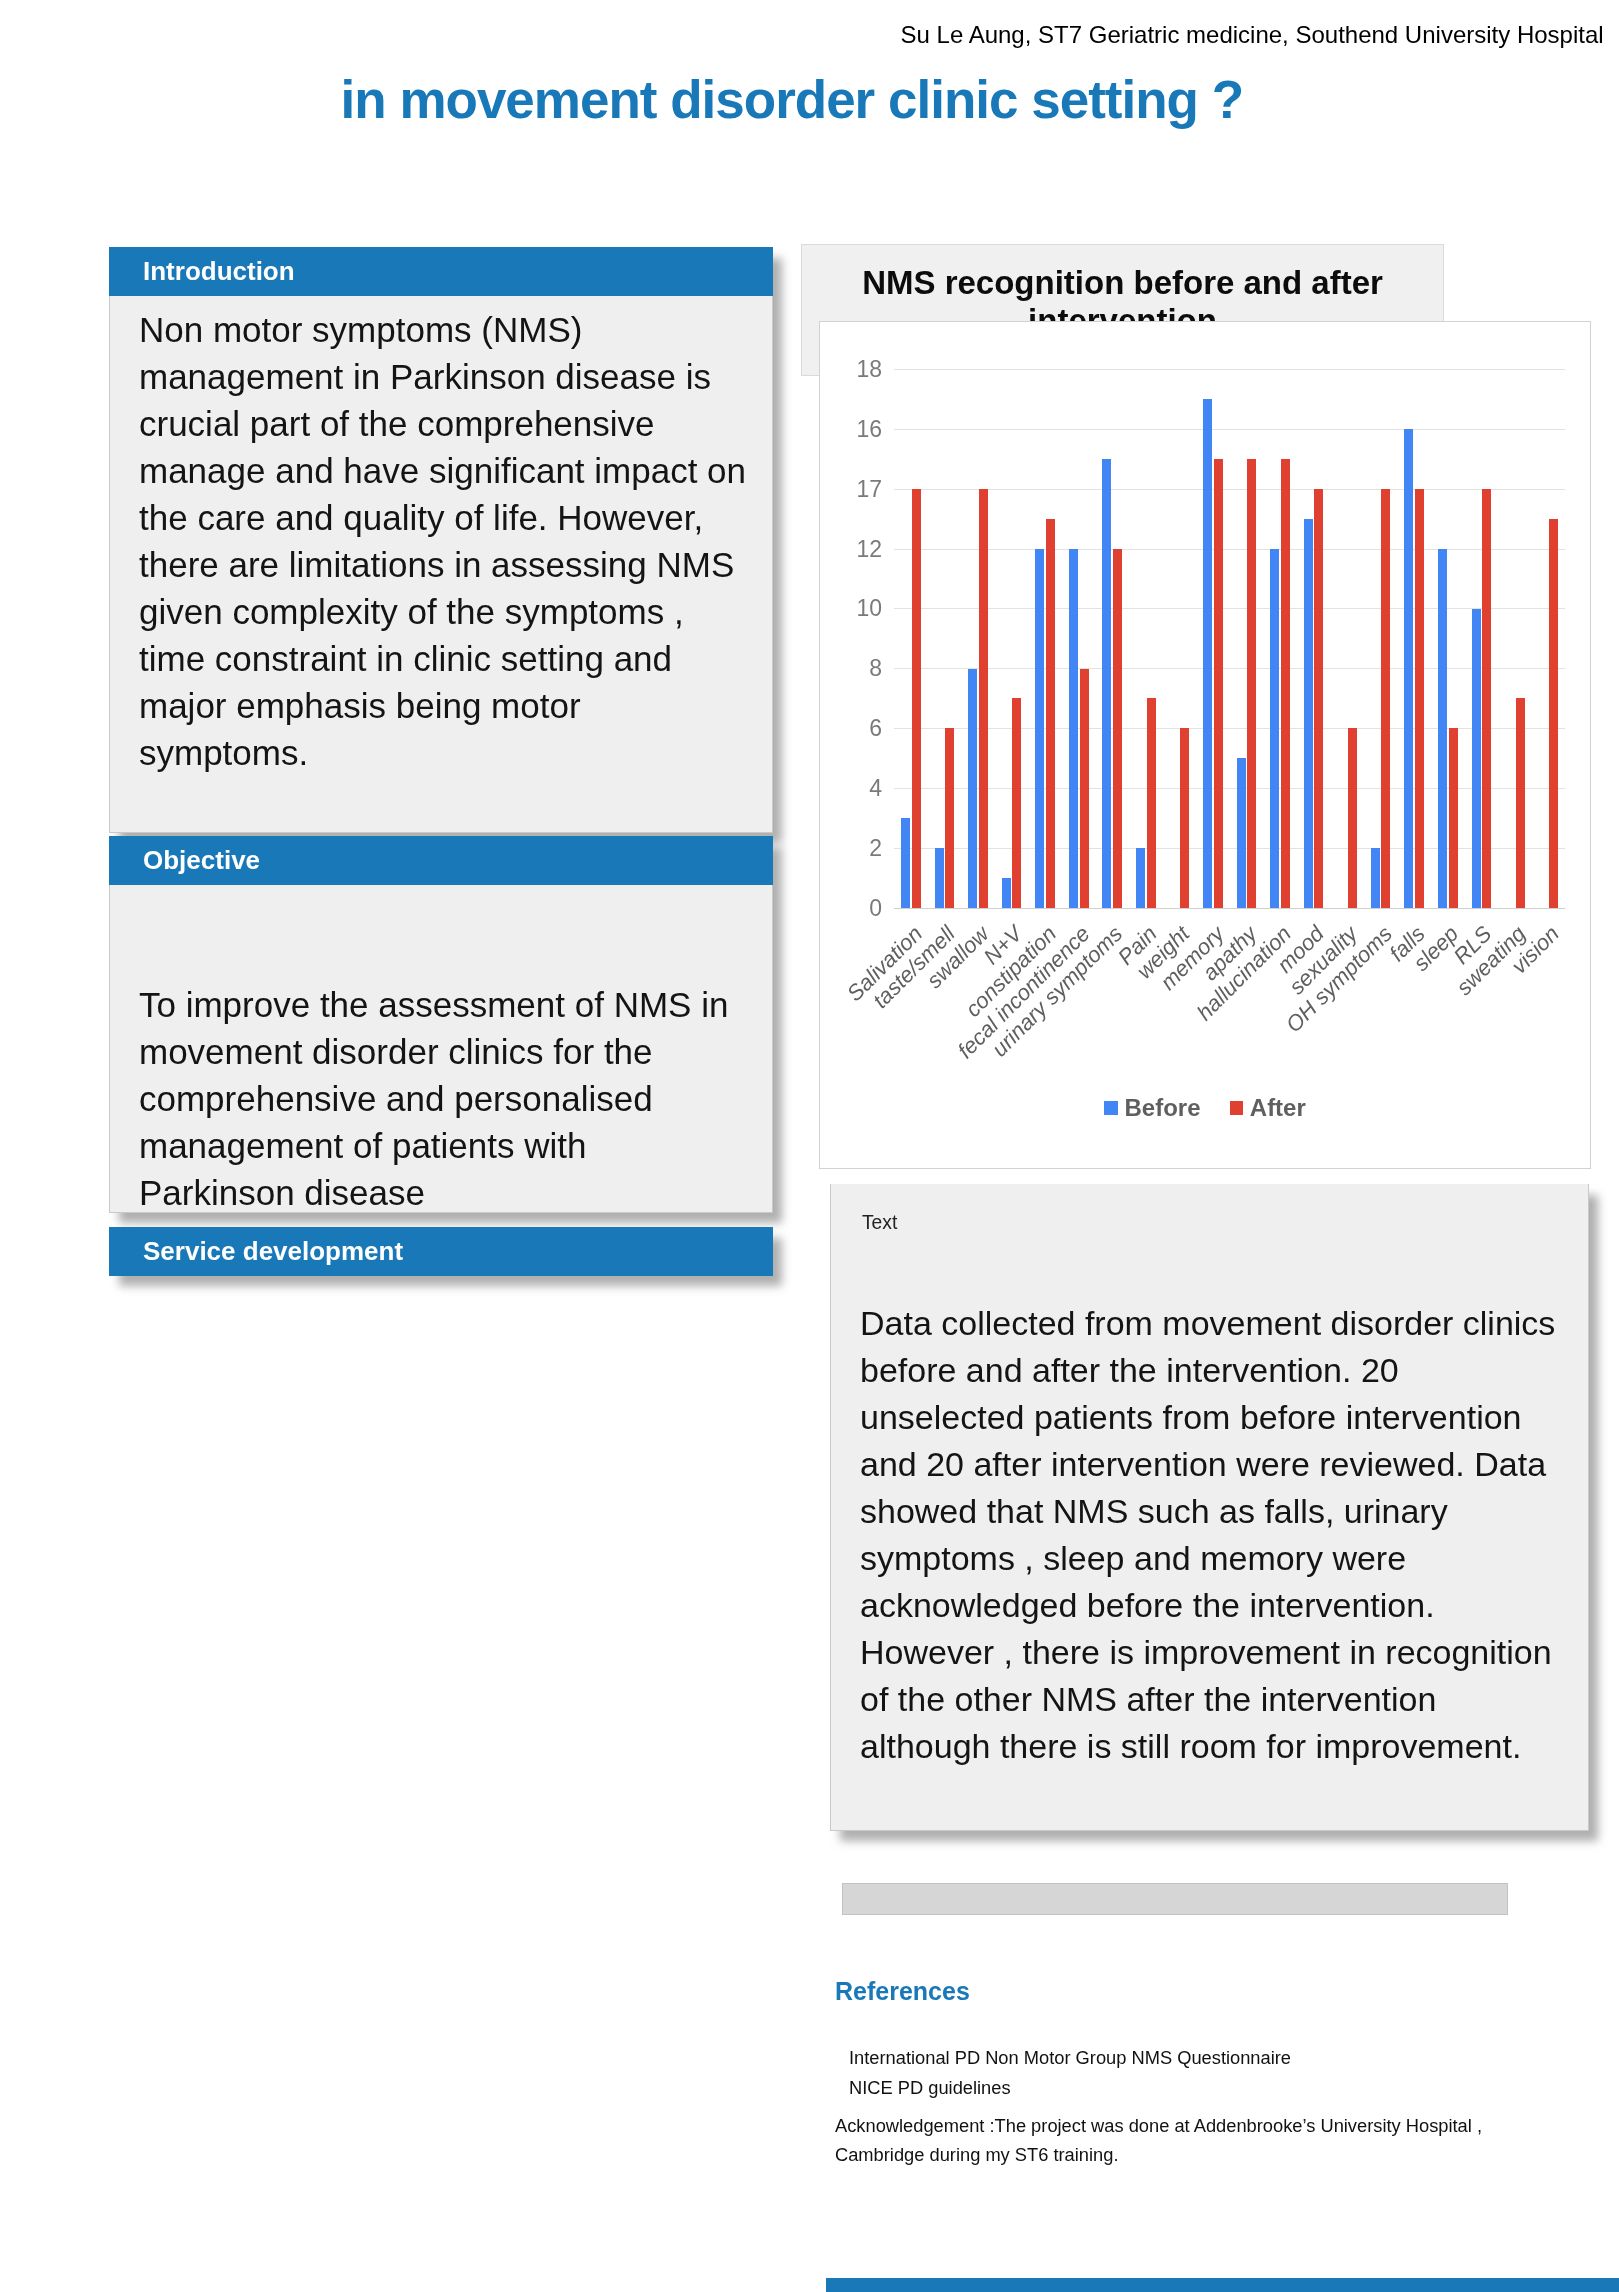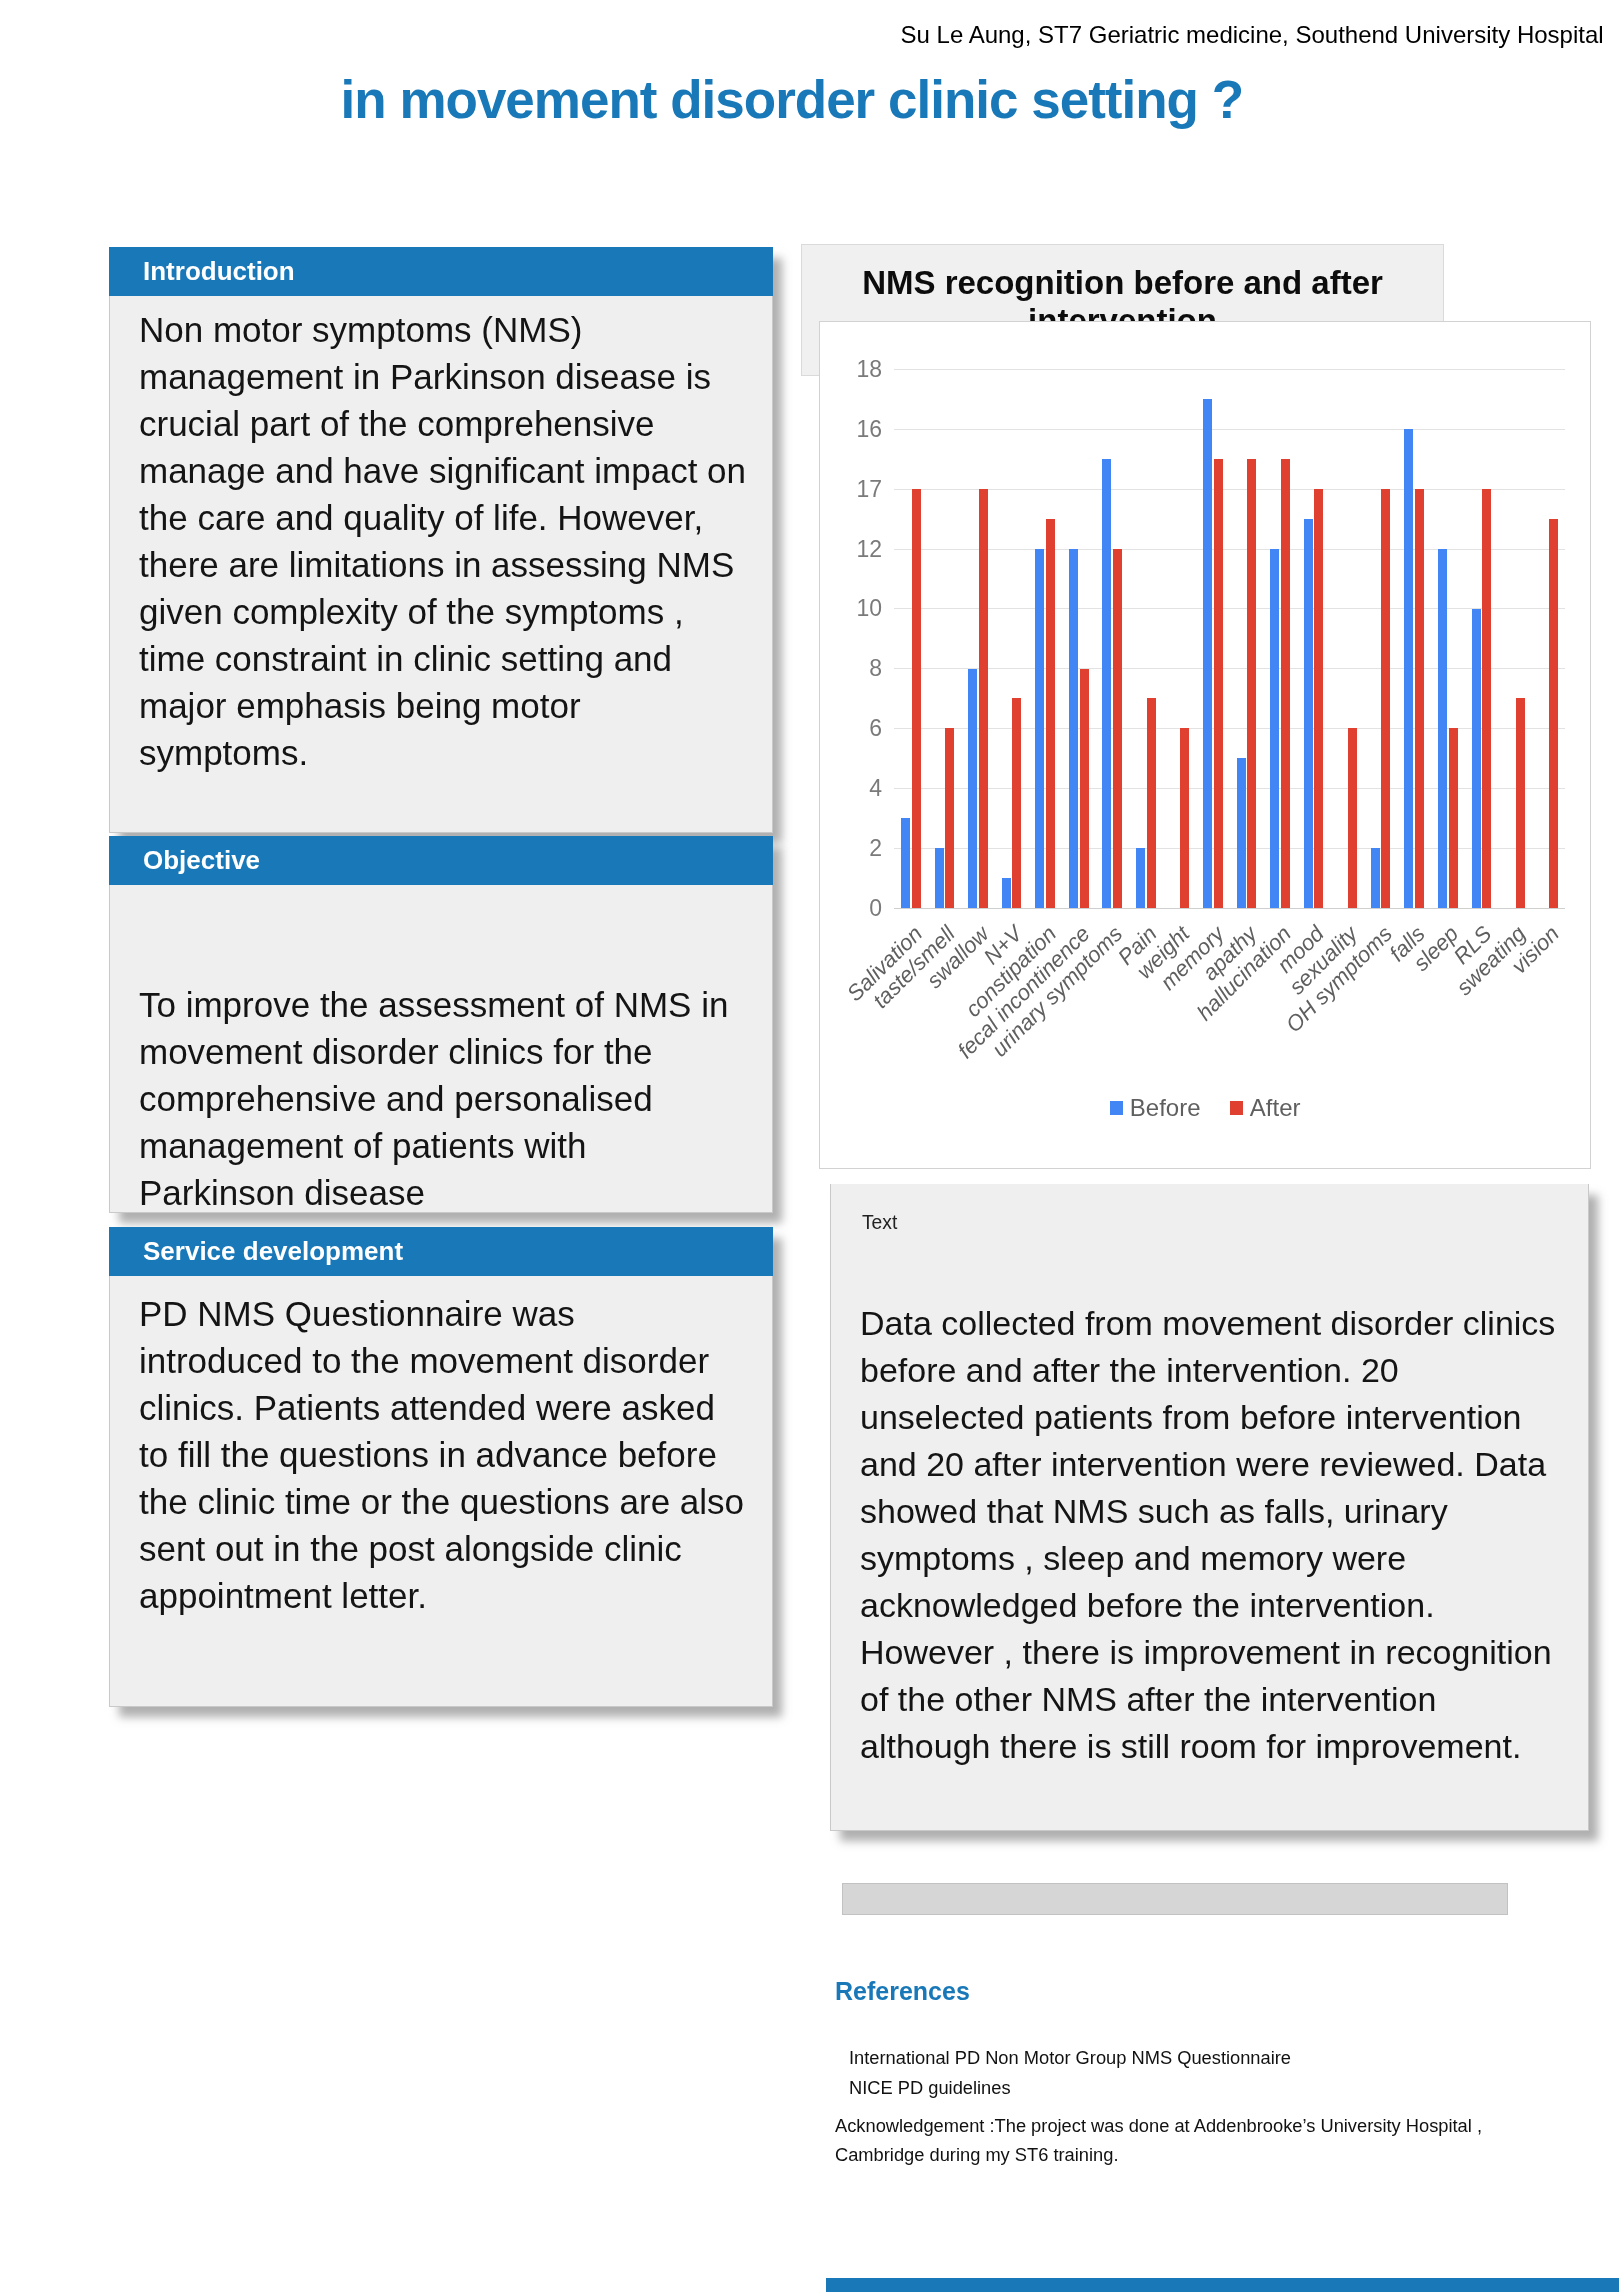--- a/index.html
+++ b/index.html
@@ -61,21 +61,21 @@
     position:absolute;width:48px;text-align:right;font-size:23px;color:#7a7a7a;
     transform:translateY(-50%);
   }
   .bar{position:absolute;bottom:0;}
   .xlab{
     position:absolute;white-space:nowrap;font-size:22px;font-style:italic;color:#5f5f5f;
     transform:rotate(-45deg);transform-origin:100% 0;
   }
   .legend{
     position:absolute;left:0;top:772px;width:100%;
-    display:flex;justify-content:center;gap:29px;align-items:center;
+    display:flex;justify-content:center;gap:29px;align-items:center;font-weight:bold;
   }
   .legend .item{display:flex;align-items:center;gap:6.8px;font-size:24px;color:#5f5f5f;}
   .legend .sw{width:13.5px;height:13.5px;display:inline-block;}
   
   .refs-title{position:absolute;left:835px;top:1977px;color:#1878b8;font-weight:bold;font-size:25px;}
   .refs-list{position:absolute;left:849px;top:2043px;font-size:18.3px;line-height:30px;color:#111;}
   .ack{position:absolute;left:835px;top:2111px;width:676px;font-size:18.3px;line-height:29px;color:#111;}
   .bottom-strip{position:absolute;left:826px;top:2278px;width:794px;height:14.5px;background:#1878b8;}
 </style>
 </head>
@@ -94,21 +94,20 @@
     <div class="bd">Non motor symptoms (NMS) management in Parkinson disease is crucial part of the comprehensive manage and have significant impact on the care and quality of life. However, there are limitations in assessing NMS given complexity of the symptoms , time constraint in clinic setting and major emphasis being motor symptoms.</div>
   </div>
 
   <div class="section sec-objective">
     <div class="hd">Objective</div>
     <div class="bd">To improve the assessment of NMS in movement disorder clinics for the comprehensive and personalised management of patients with Parkinson disease</div>
   </div>
 
   <div class="section sec-service">
     <div class="hd">Service development</div>
-    <div class="bd">PD NMS Questionnaire was introduced to the movement disorder clinics. Patients attended were asked to fill the questions in advance before the clinic time or the questions are also sent out in the post alongside clinic appointment letter.</div>
   </div>
 
   <div class="chart-title-band">
     <div class="t">NMS recognition before and after intervention</div>
   </div>
 
   <div class="chart-card">
     <div class="plot" id="plot">
         <div class="gridline base" style="top: 539px;"></div>
         <div class="ytick" style="left: -60px; top: 539px;">0</div>

